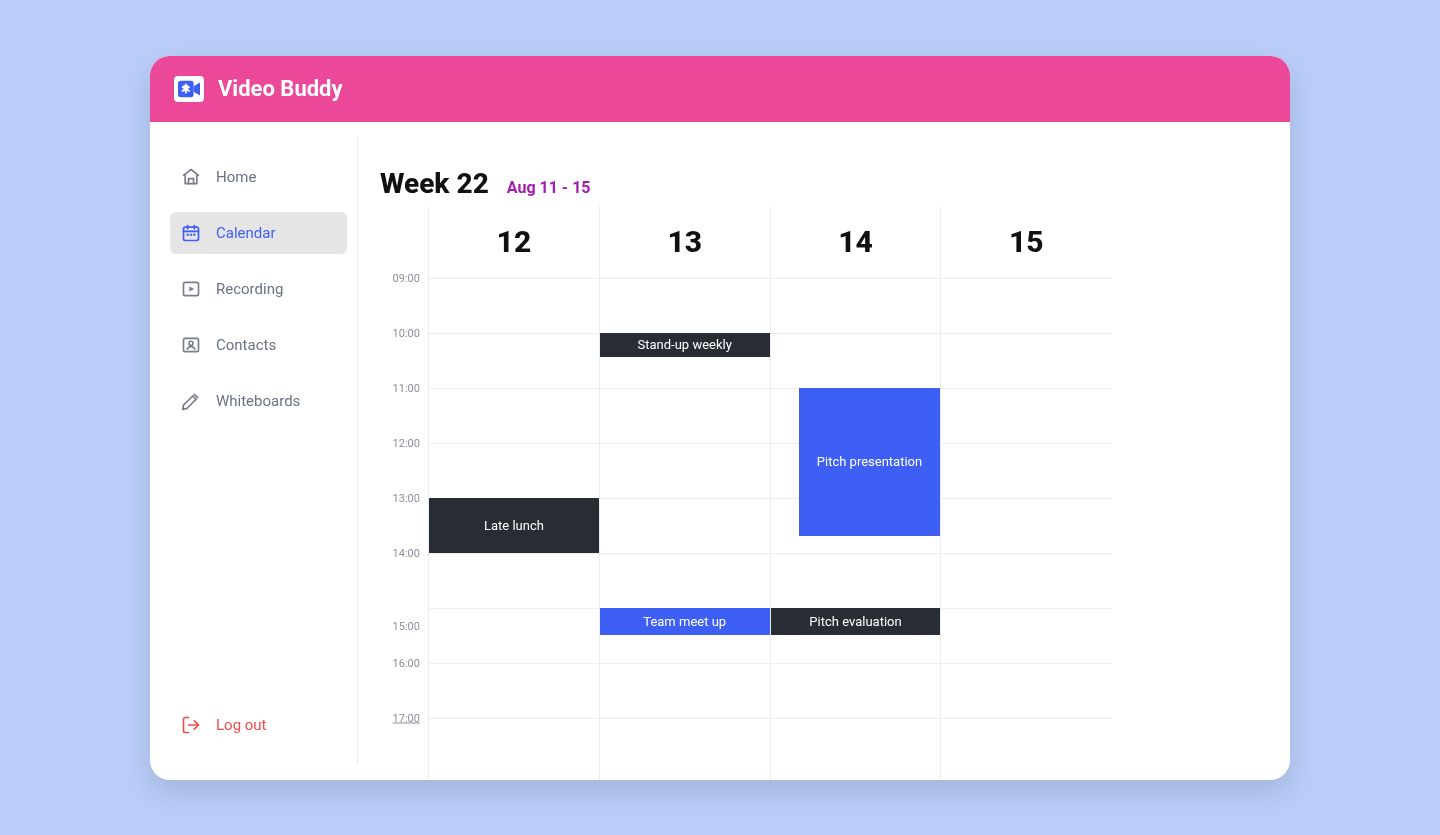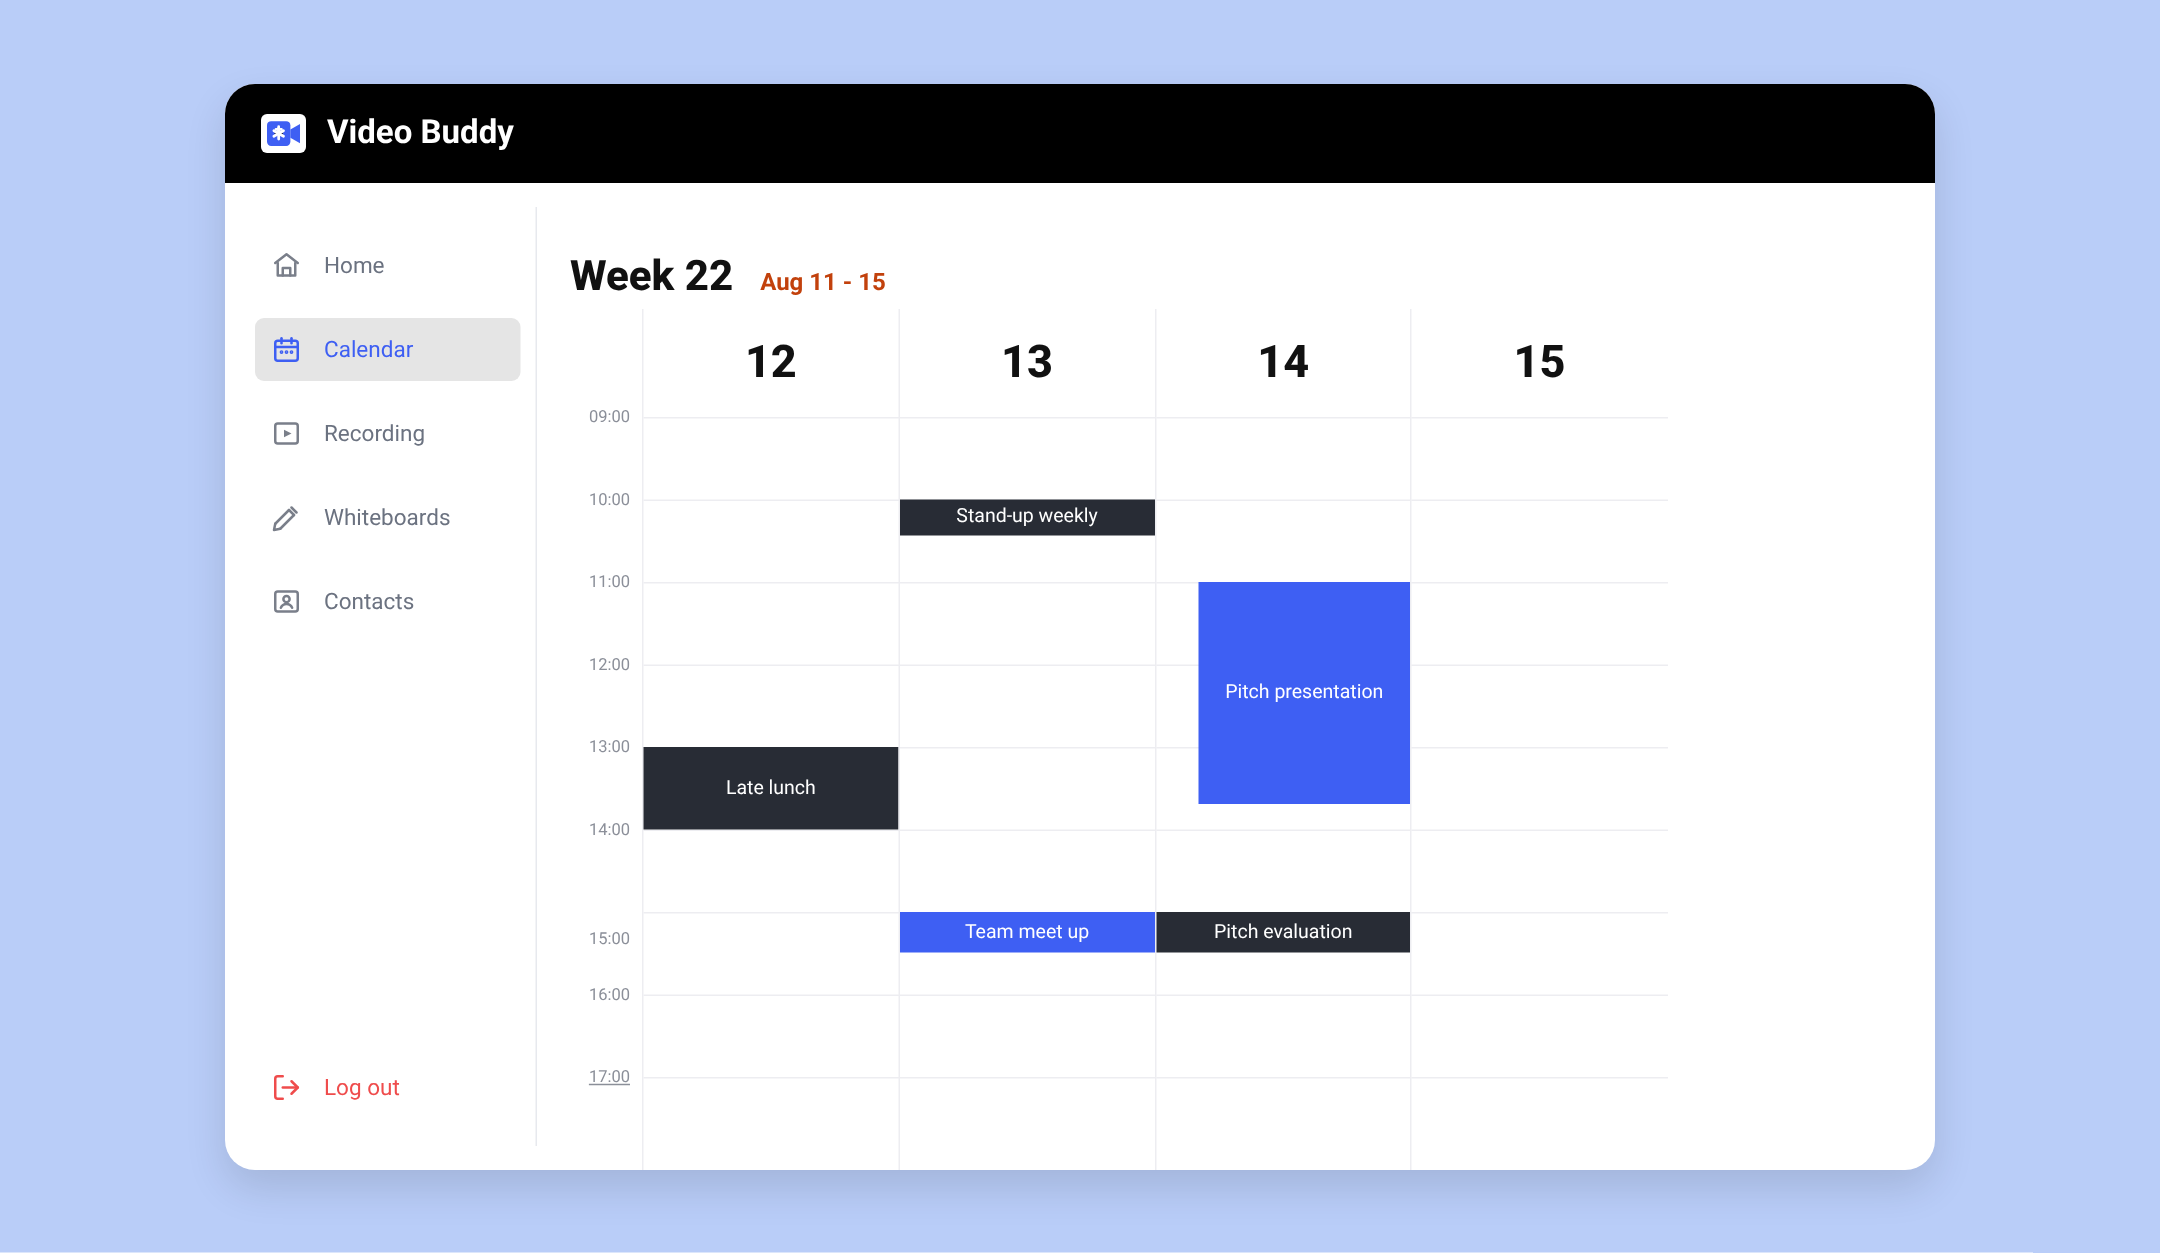--- a/index.html
+++ b/index.html
@@ -17,21 +17,21 @@
     width: 1140px;
     height: 724px;
     background: #fff;
     border-radius: 20px;
     overflow: hidden;
     box-shadow: 0 12px 28px rgba(0,0,0,0.12);
     display: flex;
     flex-direction: column;
   }
   .titlebar {
-    background: #000000;
+    background: #ec4899;
     height: 66px;
     display: flex;
     align-items: center;
     padding: 0 24px;
     gap: 14px;
     color: #fff;
   }
   .logo {
     width: 30px; height: 26px;
     background: #fff;
@@ -90,21 +90,21 @@
     min-width: 0;
   }
   .header {
     display: flex;
     align-items: baseline;
     gap: 18px;
     padding-left: 6px;
     margin-bottom: 6px;
   }
   .header .week { font-size: 28px; font-weight: 800; color:#111; }
-  .header .range { font-size: 16px; font-weight: 700; color: #c2410c; margin-top: 36px; }
+  .header .range { font-size: 16px; font-weight: 700; color: #a21caf; margin-top: 36px; }
 
   .calendar {
     flex: 1;
     display: flex;
     min-height: 0;
   }
   .time-col {
     width: 54px;
     flex-shrink: 0;
     position: relative;
@@ -214,38 +214,38 @@
               <svg width="20" height="20" viewBox="0 0 24 24" fill="none" stroke="#7a7f8a" stroke-width="2" stroke-linecap="round" stroke-linejoin="round">
                 <rect x="3" y="4" width="18" height="16" rx="2"></rect>
                 <polygon points="10,9 16,12 10,15" fill="#7a7f8a" stroke="none"></polygon>
               </svg>
             </span>
             <span>Recording</span>
           </div>
           <div class="nav-item">
             <span class="icon">
               <svg width="20" height="20" viewBox="0 0 24 24" fill="none" stroke="#7a7f8a" stroke-width="2" stroke-linecap="round" stroke-linejoin="round">
+                <rect x="3" y="4" width="18" height="16" rx="2"></rect>
+                <circle cx="12" cy="10" r="2.5"></circle>
+                <path d="M7.5 17c.8-2 2.6-3 4.5-3s3.7 1 4.5 3"></path>
+              </svg>
+            </span>
+            <span>Contacts</span>
+          </div>
+          <div class="nav-item">
+            <span class="icon">
+              <svg width="20" height="20" viewBox="0 0 24 24" fill="none" stroke="#7a7f8a" stroke-width="2" stroke-linecap="round" stroke-linejoin="round">
                 <path d="M3 17 L14 6"></path>
                 <path d="M14 6l4 4"></path>
                 <path d="M18 10 L7 21"></path>
                 <path d="M3 17l-1 5 5-1"></path>
                 <path d="M16 4l4 4"></path>
               </svg>
             </span>
             <span>Whiteboards</span>
-          </div>
-          <div class="nav-item">
-            <span class="icon">
-              <svg width="20" height="20" viewBox="0 0 24 24" fill="none" stroke="#7a7f8a" stroke-width="2" stroke-linecap="round" stroke-linejoin="round">
-                <rect x="3" y="4" width="18" height="16" rx="2"></rect>
-                <circle cx="12" cy="10" r="2.5"></circle>
-                <path d="M7.5 17c.8-2 2.6-3 4.5-3s3.7 1 4.5 3"></path>
-              </svg>
-            </span>
-            <span>Contacts</span>
           </div>
         </div>
       <div class="spacer"></div>
       <div class="logout">
         <span class="icon">
           <svg width="20" height="20" viewBox="0 0 24 24" fill="none" stroke="#ef4c4c" stroke-width="2" stroke-linecap="round" stroke-linejoin="round">
             <path d="M9 21H5a2 2 0 0 1-2-2V5a2 2 0 0 1 2-2h4"></path>
             <polyline points="16 17 21 12 16 7"></polyline>
             <line x1="21" y1="12" x2="9" y2="12"></line>
           </svg>

